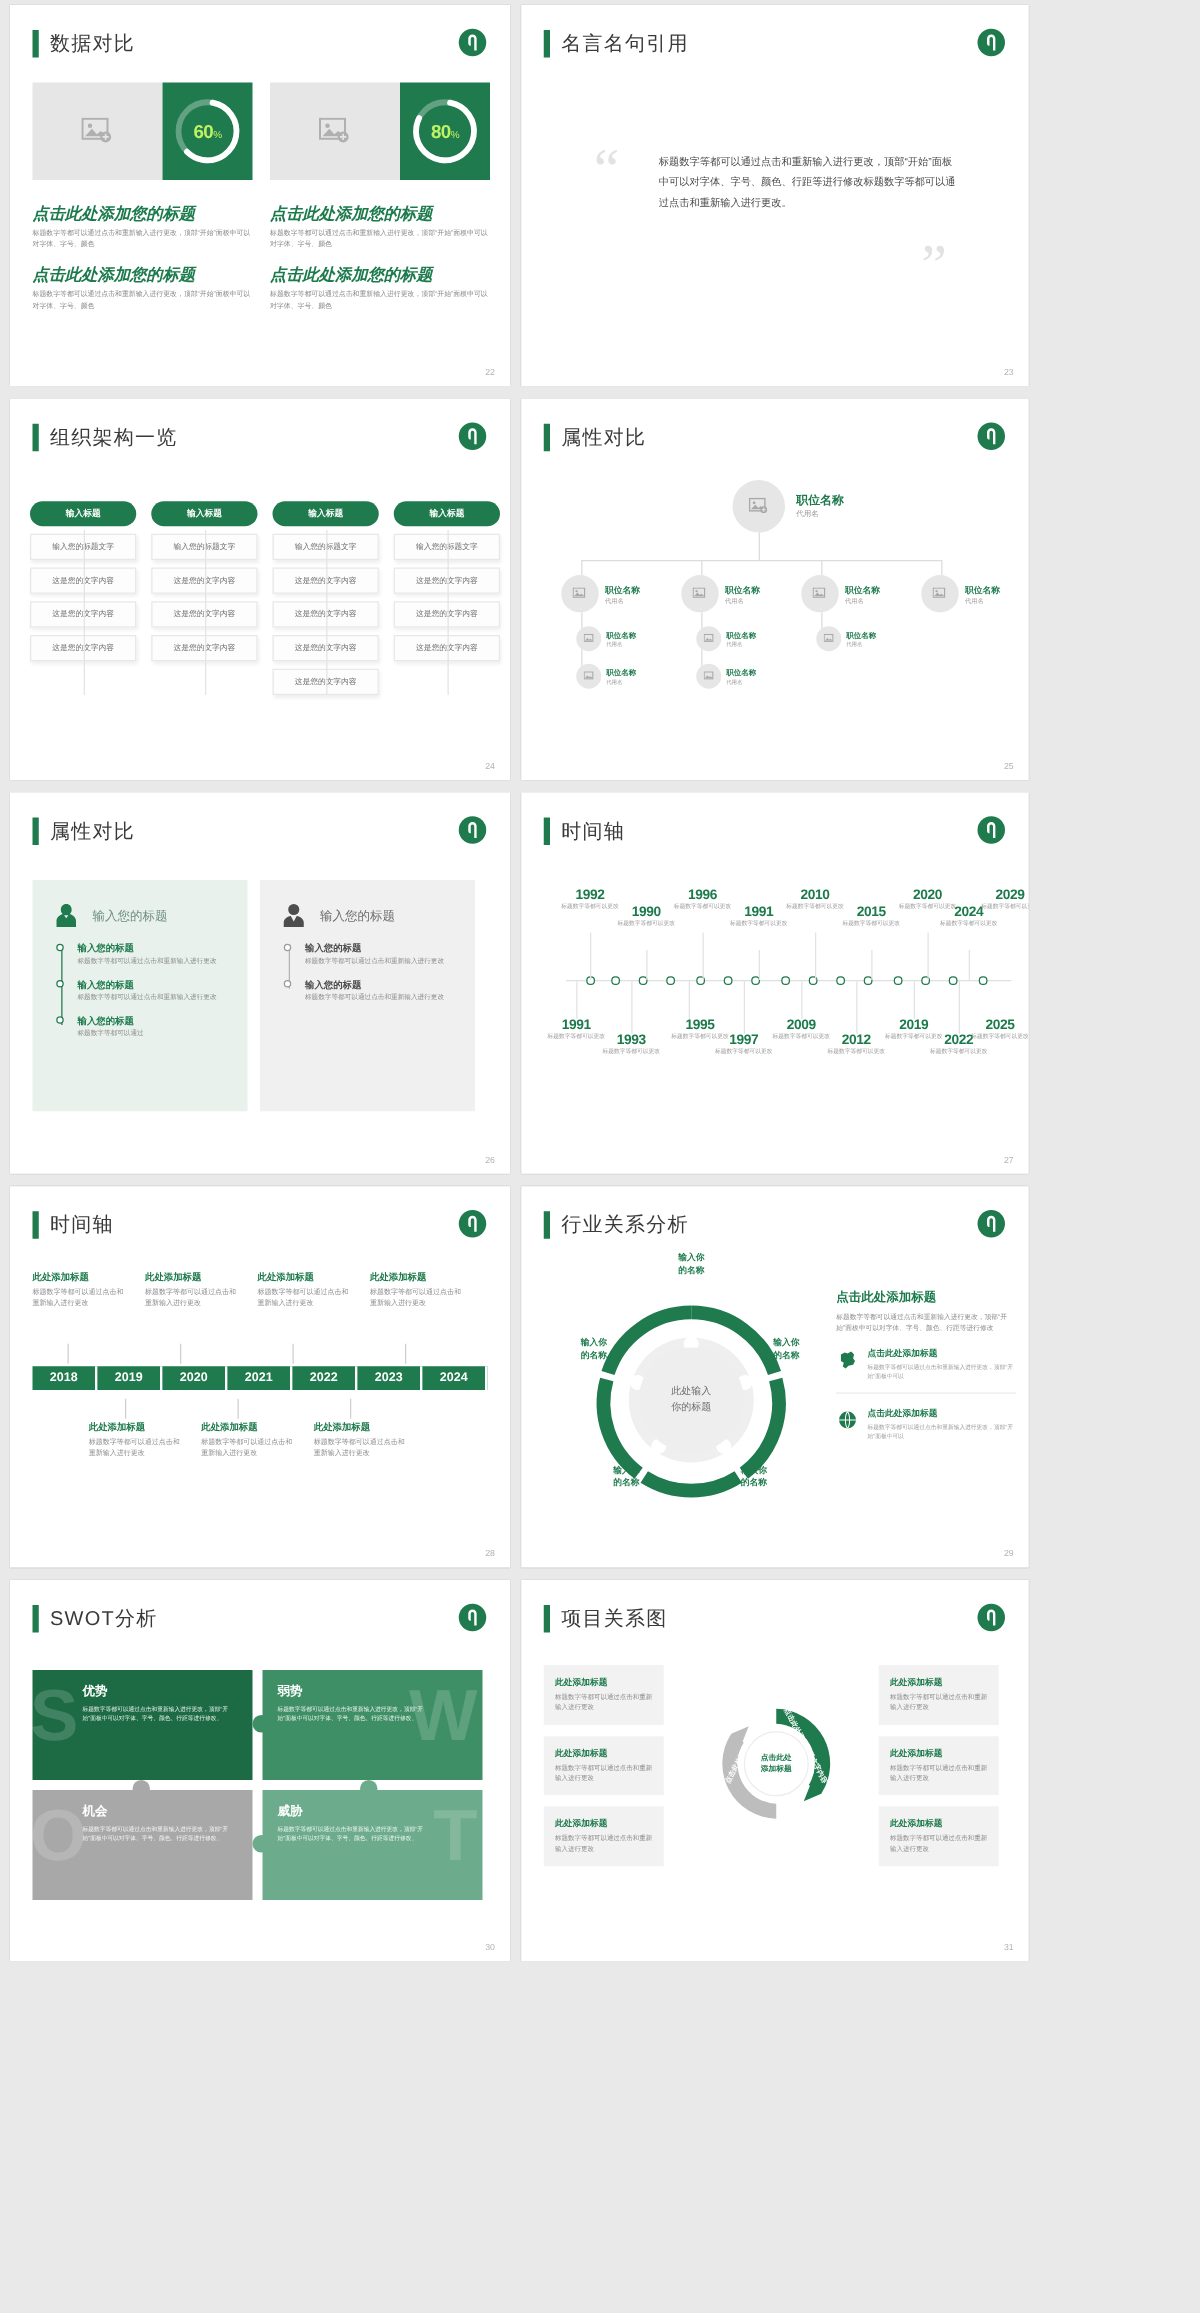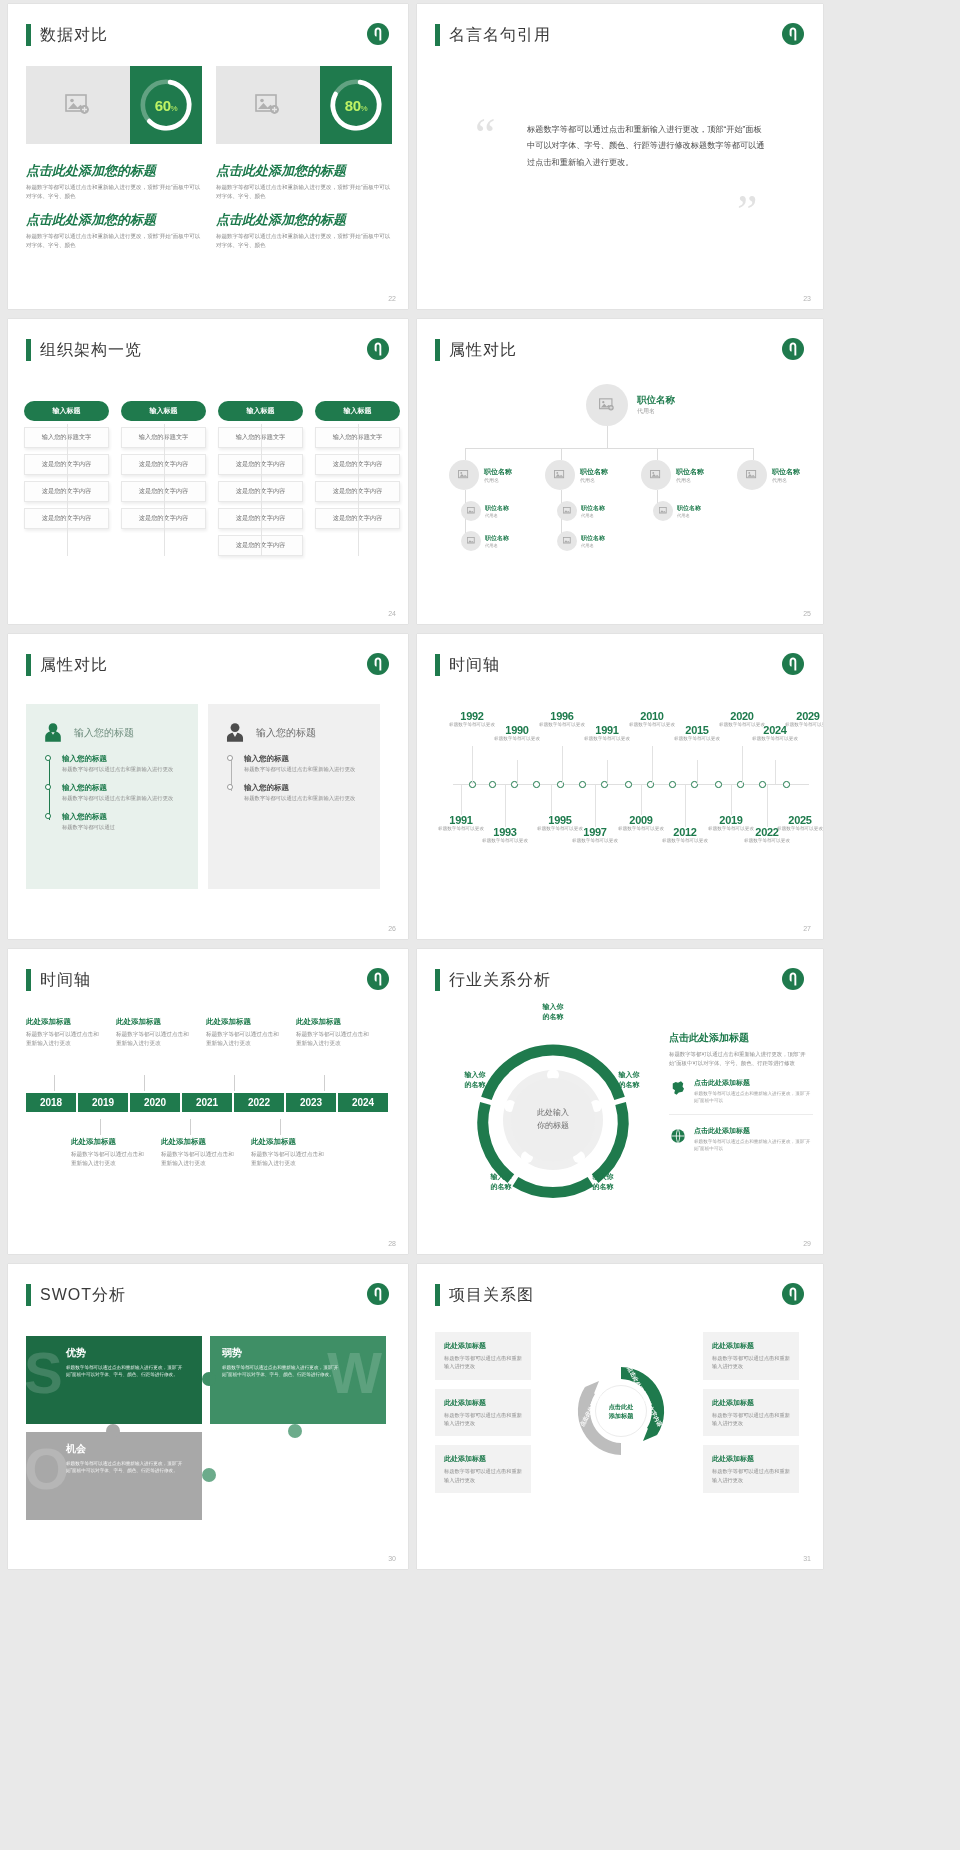--- a/index.html
+++ b/index.html
@@ -769,20 +769,25 @@
       <div class="sw-q" style="left:184px; top:0; background:#3f8f66;">
         <span class="sw-ghost" style="right:4px; top:8px;">W</span>
         <h4 style="position:relative;">弱势</h4>
         <p style="position:relative; width:118px;">标题数字等都可以通过点击和重新输入进行更改，顶部“开始”面板中可以对字体、字号、颜色、行距等进行修改。</p>
       </div>
       <div class="sw-q" style="left:0; top:96px; background:#a8a8a8;">
         <span class="sw-ghost" style="left:-2px; top:8px;">O</span>
         <h4 style="position:relative; margin-left:28px;">机会</h4>
         <p style="position:relative; margin-left:28px;">标题数字等都可以通过点击和重新输入进行更改，顶部“开始”面板中可以对字体、字号、颜色、行距等进行修改。</p>
       </div>
+      <div class="sw-q" style="left:184px; top:96px; background:#6cab8b;">
+        <span class="sw-ghost" style="right:4px; top:8px;">T</span>
+        <h4 style="position:relative;">威胁</h4>
+        <p style="position:relative; width:118px;">标题数字等都可以通过点击和重新输入进行更改，顶部“开始”面板中可以对字体、字号、颜色、行距等进行修改。</p>
+      </div>
 
       <span style="position:absolute; left:176px; top:36px; width:14px; height:14px; border-radius:50%; background:#3f8f66;"></span>
       <span style="position:absolute; left:176px; top:132px; width:14px; height:14px; border-radius:50%; background:#6cab8b;"></span>
       <span style="position:absolute; left:80px; top:88px; width:14px; height:14px; border-radius:50%; background:#a8a8a8;"></span>
       <span style="position:absolute; left:262px; top:88px; width:14px; height:14px; border-radius:50%; background:#6cab8b;"></span>
     </div>
     <span class="pagenum">30</span>
   </div>
 
   <div class="slide">

